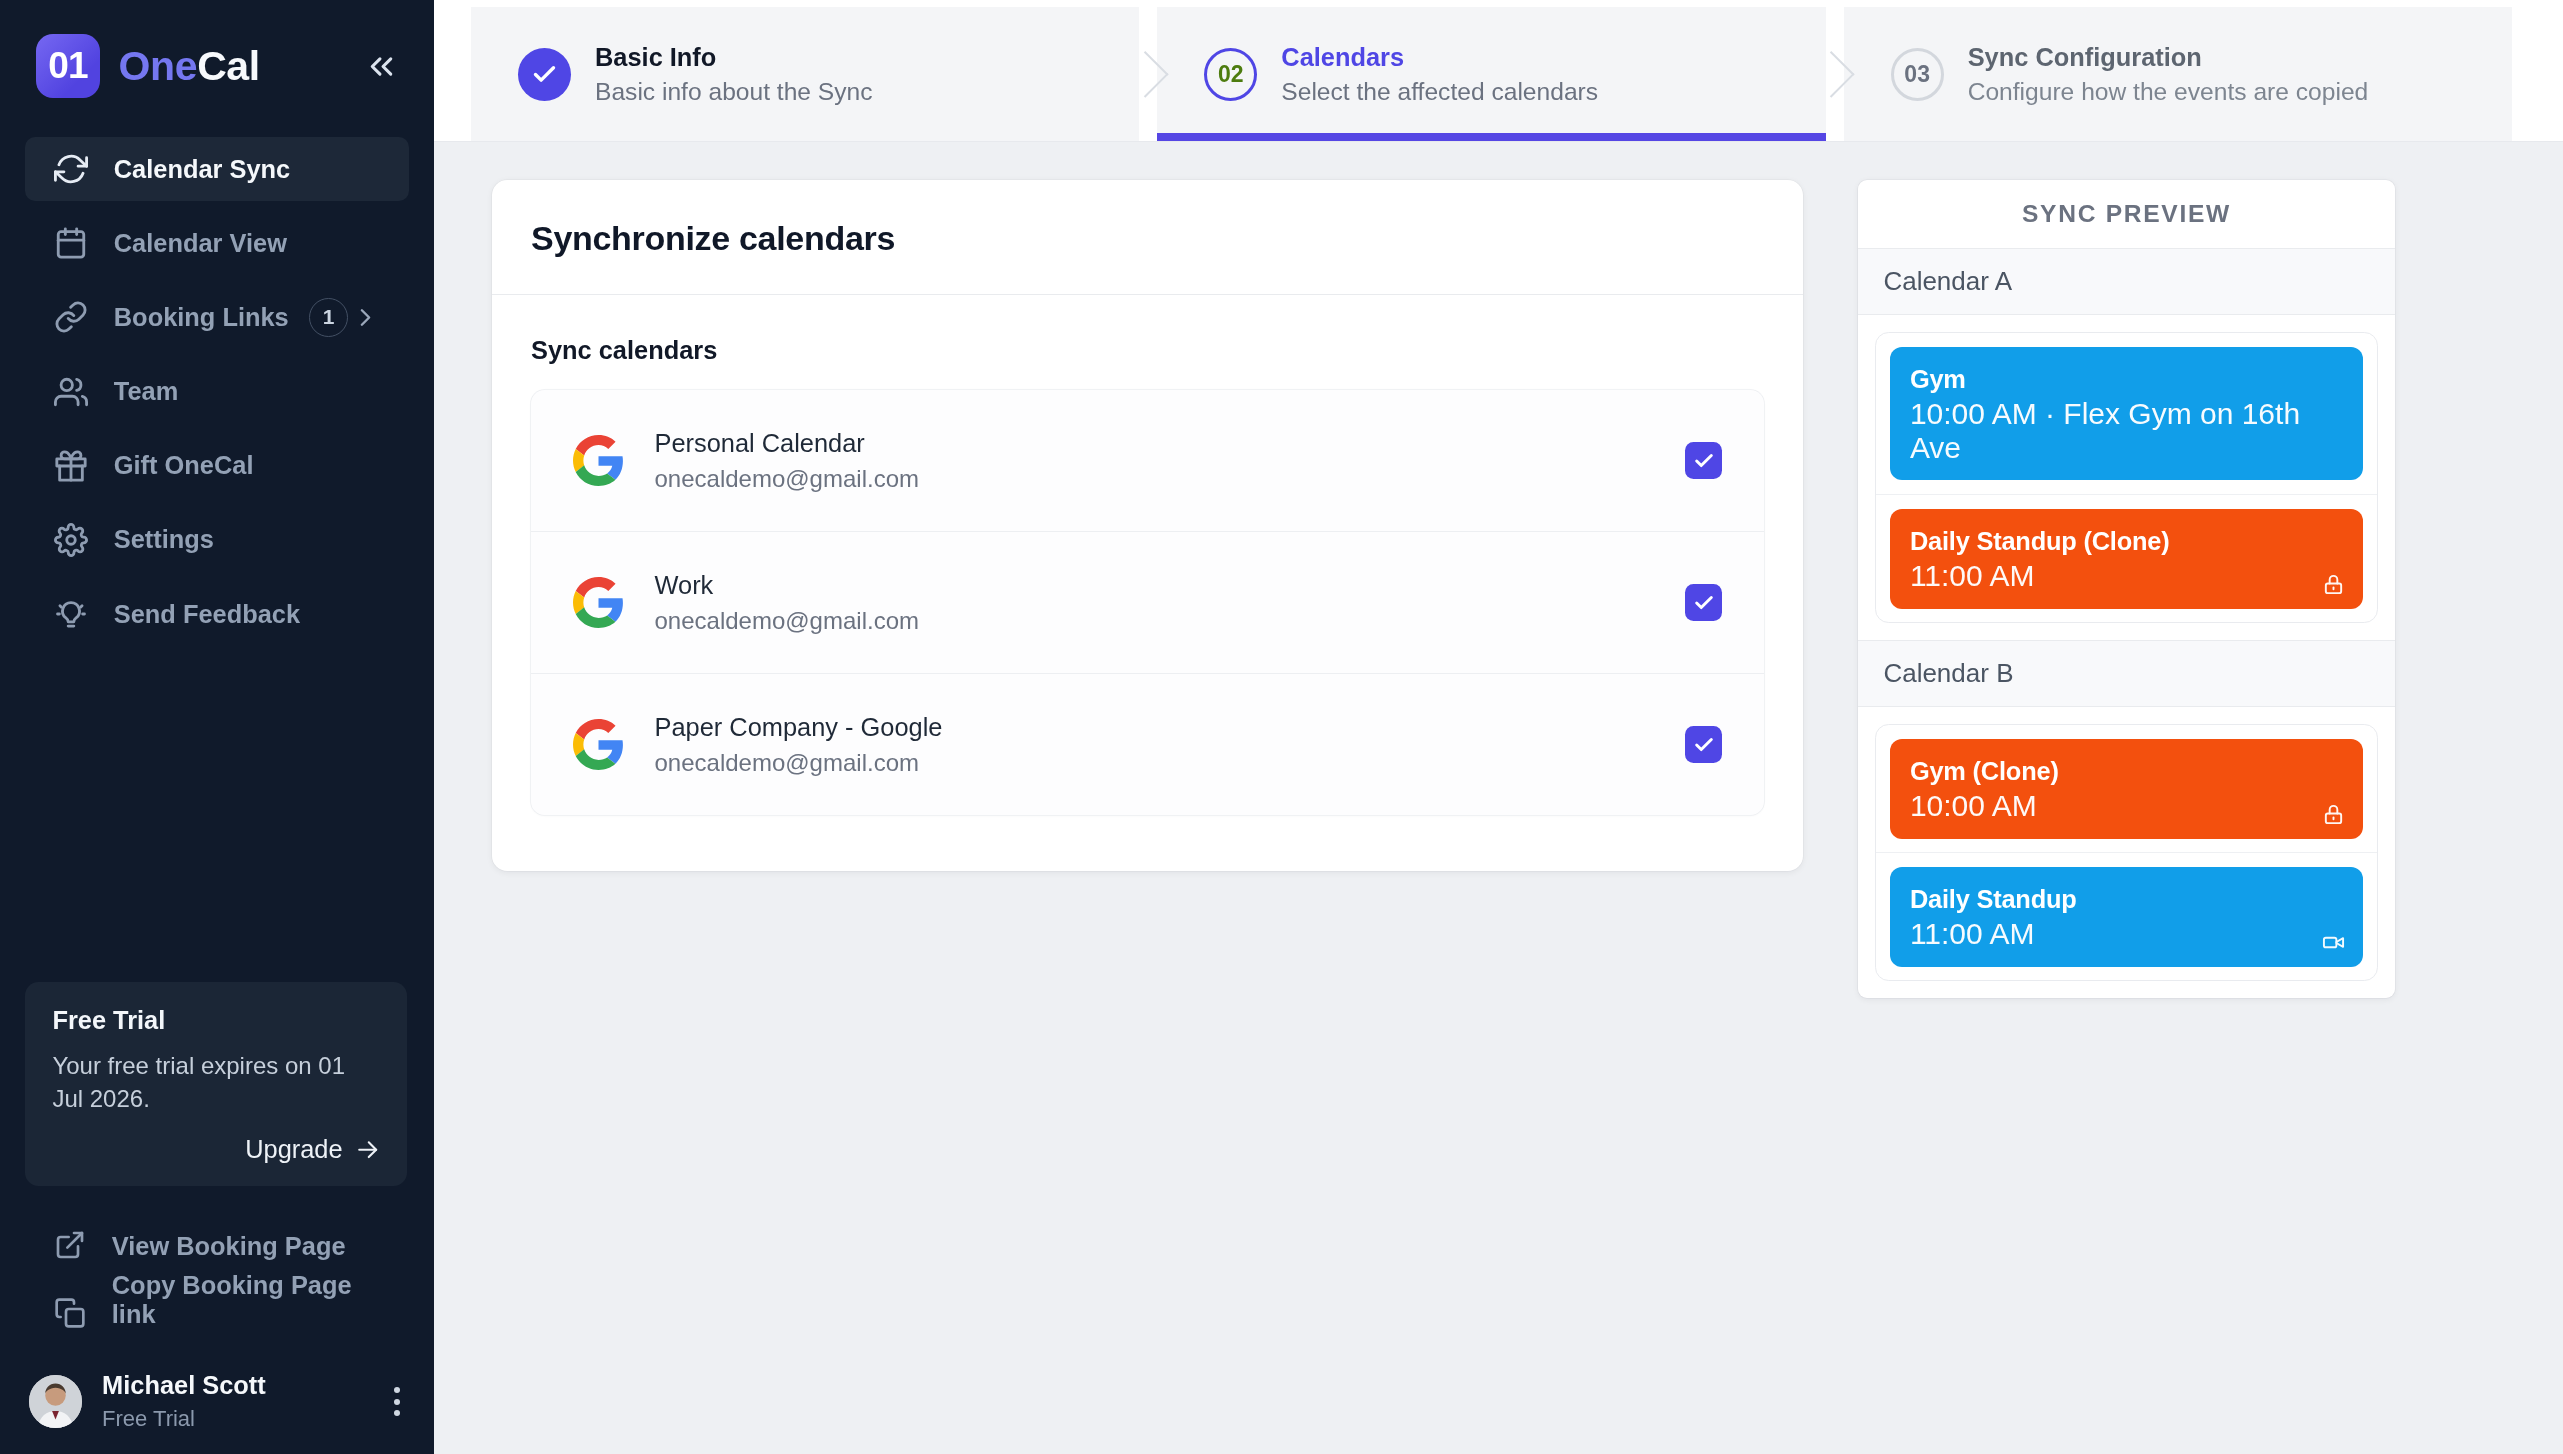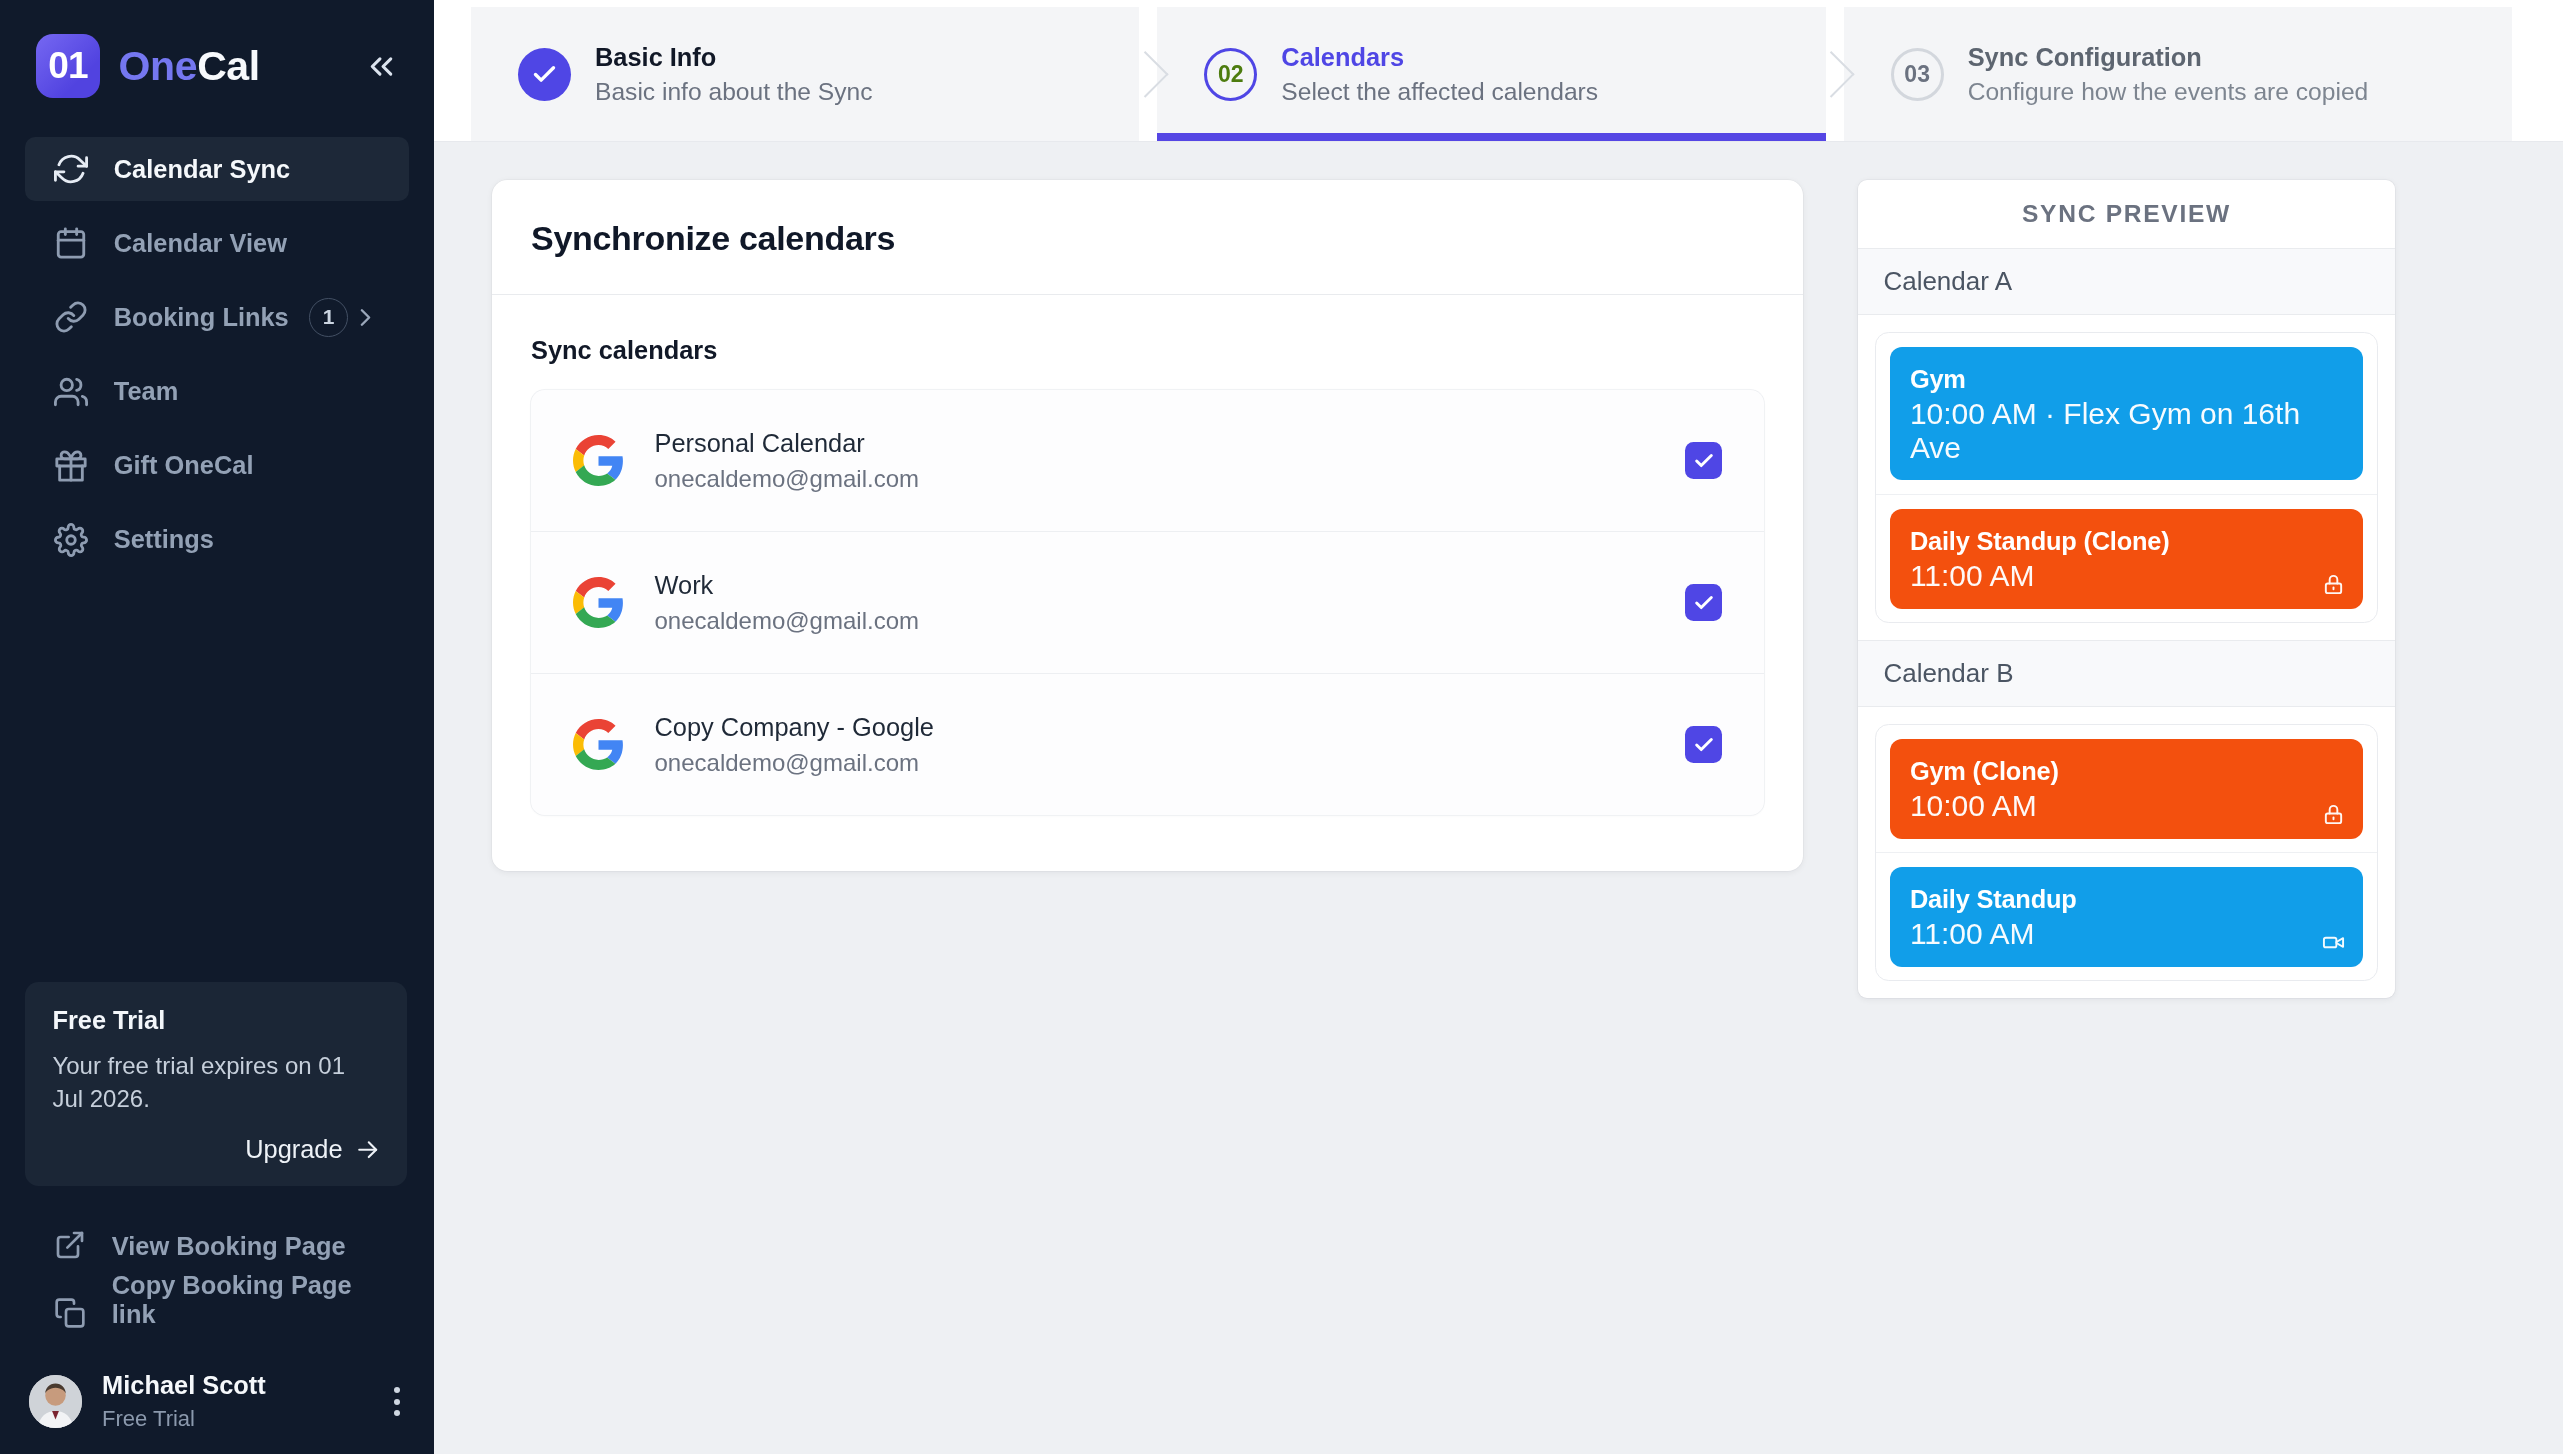--- a/index.html
+++ b/index.html
@@ -180,20 +180,30 @@
       </div>
       <div class="nav-item">
         <span class="nicon">
           <svg width="34" height="34" viewBox="0 0 24 24" fill="none" stroke="currentColor" stroke-width="2" stroke-linecap="round" stroke-linejoin="round">
               <circle cx="12" cy="12" r="3"></circle>
               <path d="M19.4 15a1.65 1.65 0 0 0 .33 1.82l.06.06a2 2 0 0 1-2.83 2.83l-.06-.06a1.65 1.65 0 0 0-1.82-.33 1.65 1.65 0 0 0-1 1.51V21a2 2 0 0 1-4 0v-.09A1.65 1.65 0 0 0 9 19.4a1.65 1.65 0 0 0-1.82.33l-.06.06a2 2 0 0 1-2.83-2.83l.06-.06a1.65 1.65 0 0 0 .33-1.82 1.65 1.65 0 0 0-1.51-1H3a2 2 0 0 1 0-4h.09A1.65 1.65 0 0 0 4.6 9a1.65 1.65 0 0 0-.33-1.82l-.06-.06a2 2 0 0 1 2.83-2.83l.06.06a1.65 1.65 0 0 0 1.82.33H9a1.65 1.65 0 0 0 1-1.51V3a2 2 0 0 1 4 0v.09a1.65 1.65 0 0 0 1 1.51 1.65 1.65 0 0 0 1.82-.33l.06-.06a2 2 0 0 1 2.83 2.83l-.06.06a1.65 1.65 0 0 0-.33 1.82V9a1.65 1.65 0 0 0 1.51 1H21a2 2 0 0 1 0 4h-.09a1.65 1.65 0 0 0-1.51 1z"></path>
             </svg>
         </span>
         <span>Settings</span>
       </div>
+      <div class="nav-item">
+        <span class="nicon">
+          <svg width="34" height="34" viewBox="0 0 24 24" fill="none" stroke="currentColor" stroke-width="2" stroke-linecap="round" stroke-linejoin="round">
+              <path d="M12 4a6 6 0 0 0-3.6 10.8c.9.68 1.6 1.7 1.6 2.7h4c0-1 .7-2.02 1.6-2.7A6 6 0 0 0 12 4z"></path>
+              <path d="M10 20.5h4"></path>
+              <path d="M4.2 6.2l.9.9M19.8 6.2l-.9.9M2.5 12h1.3M20.2 12h1.3"></path>
+            </svg>
+        </span>
+        <span>Send Feedback</span>
+      </div>
     </div>
 
     <div class="trial">
       <h5>Free Trial</h5>
       <p>Your free trial expires on 01 Jul 2026.</p>
       <div class="up">
         <span>Upgrade</span>
         <svg width="25.4" height="25.4" viewBox="0 0 24 24" fill="none" stroke="currentColor" stroke-width="2" stroke-linecap="round" stroke-linejoin="round">
             <line x1="4" y1="12" x2="20" y2="12"></line>
             <polyline points="13 5 20 12 13 19"></polyline>
@@ -324,21 +334,21 @@
         <div class="cal-row">
           <span class="gicon">
             <svg viewBox="0 0 48 48" width="51" height="51">
                 <path fill="#EA4335" d="M24 9.5c3.54 0 6.71 1.22 9.21 3.6l6.85-6.85C35.9 2.38 30.47 0 24 0 14.62 0 6.51 5.38 2.56 13.22l7.98 6.19C12.43 13.72 17.74 9.5 24 9.5z"></path>
                 <path fill="#4285F4" d="M46.98 24.55c0-1.57-.15-3.09-.38-4.55H24v9.02h12.94c-.58 2.96-2.26 5.48-4.78 7.18l7.73 6c4.51-4.18 7.09-10.36 7.09-17.65z"></path>
                 <path fill="#FBBC05" d="M10.53 28.59c-.48-1.45-.76-2.99-.76-4.59s.27-3.14.76-4.59l-7.98-6.19C.92 16.46 0 20.12 0 24c0 3.88.92 7.54 2.56 10.78l7.97-6.19z"></path>
                 <path fill="#34A853" d="M24 48c6.48 0 11.93-2.13 15.89-5.81l-7.73-6c-2.15 1.45-4.92 2.3-8.16 2.3-6.26 0-11.57-4.22-13.47-9.91l-7.98 6.19C6.51 42.62 14.62 48 24 48z"></path>
               </svg>
           </span>
           <span>
-            <div class="cal-name">Copy Company - Google</div>
+            <div class="cal-name">Paper Company - Google</div>
             <div class="cal-email">onecaldemo@gmail.com</div>
           </span>
           <span class="checkbox">
             <svg width="22" height="22" viewBox="0 0 24 24" fill="none" stroke="#ffffff" stroke-width="3.2" stroke-linecap="round" stroke-linejoin="round">
                 <polyline points="20 6 9 17 4 12"></polyline>
               </svg>
           </span>
         </div>
 
       </div>

